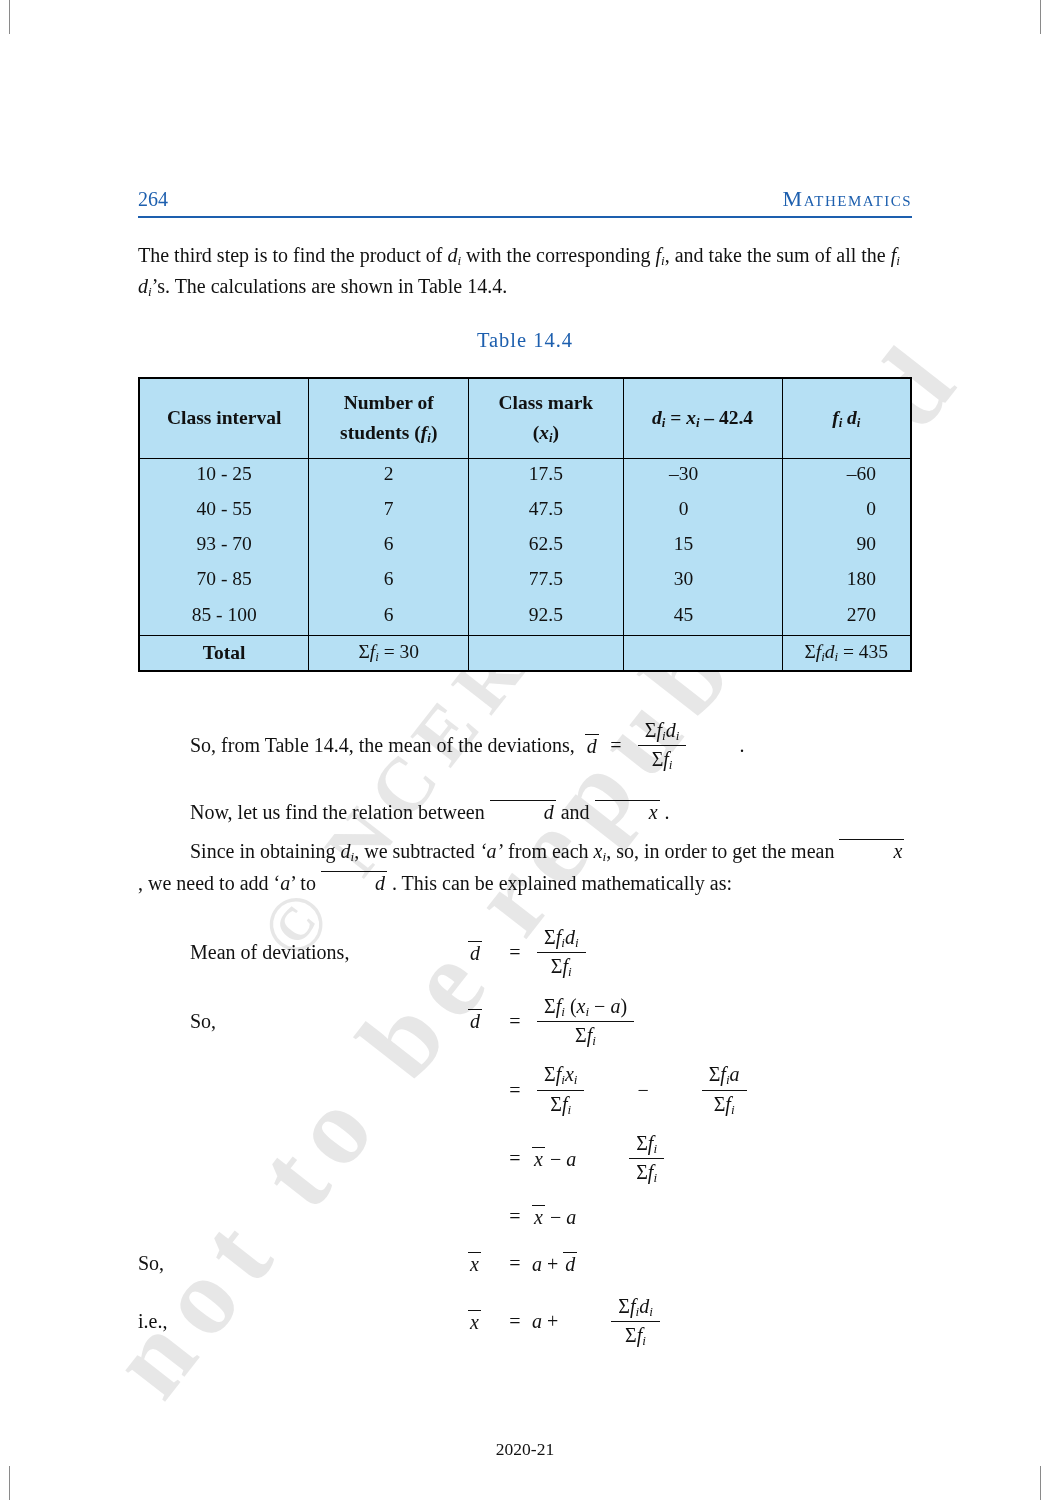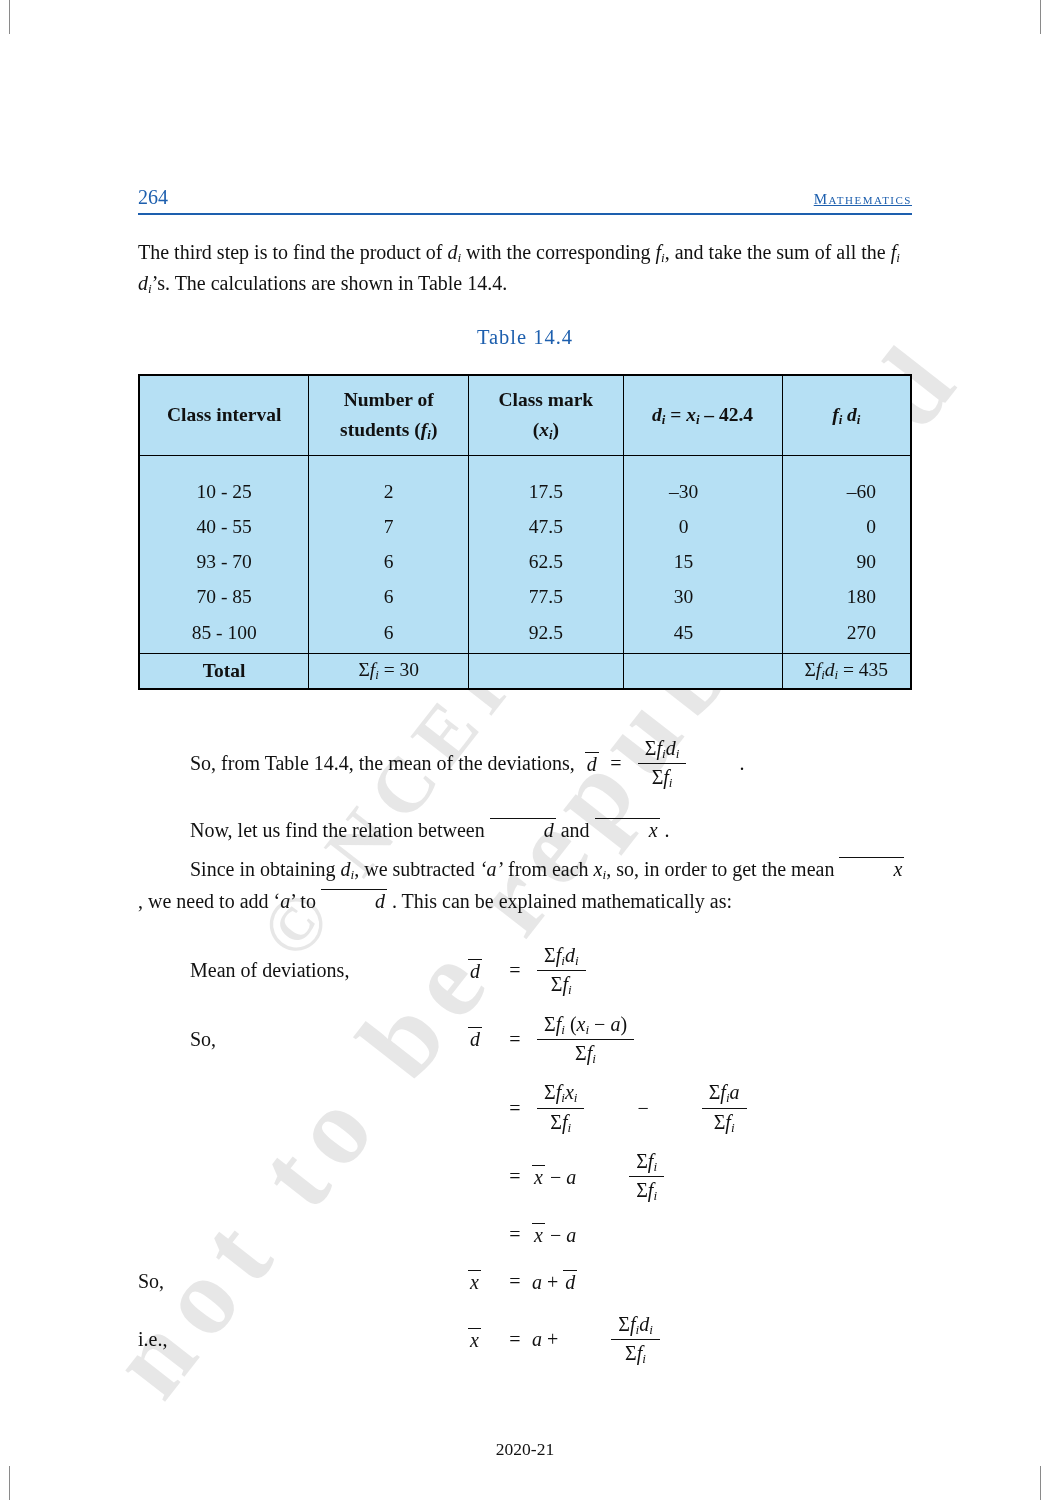--- a/index.html
+++ b/index.html
@@ -10,37 +10,37 @@
   .crop.tl{left:9px;top:0;}.crop.tr{right:9px;top:0;}.crop.bl{left:9px;bottom:0;}.crop.br{right:9px;bottom:0;}
   .watermark{position:absolute;inset:0;pointer-events:none;z-index:0;overflow:hidden;}
   .wm-inner{position:absolute;left:46%;top:55%;transform:translate(-50%,-50%) rotate(-52deg);
     display:flex;flex-direction:column;align-items:center;gap:46px;white-space:nowrap;
     color:rgba(110,110,110,0.17);font-weight:bold;}
   .wm1{font-size:78px;letter-spacing:14px;}
   .wm2{font-size:110px;letter-spacing:15px;}
   .content{position:relative;z-index:1;padding:186px 138px 0 138px;}
   .page-header{display:flex;justify-content:space-between;align-items:baseline;}
   .pnum{font-size:20px;color:var(--accent);}
-  .subject{font-size:15px;color:var(--accent);font-variant:small-caps;letter-spacing:1.5px;text-decoration:underline;}
+  .subject{font-size:22px;color:var(--accent);font-variant:small-caps;letter-spacing:1.5px;}
   .rule{border-top:2.2px solid var(--accent);margin-top:4px;}
   .para{font-size:20px;line-height:1.55;margin-top:22px;}
   .para.indent{text-indent:52px;margin-top:24px;}
   .para.hang{text-indent:52px;margin-top:8px;}
   .table-title{text-align:center;color:var(--accent);font-size:20.5px;font-weight:normal;margin-top:26px;letter-spacing:1px;}
   table.data-table{width:100%;border-collapse:collapse;background:var(--table-bg);margin-top:25px;
     border:2.6px solid #000;font-size:19.5px;}
   .data-table th,.data-table td{border-left:1.6px solid #000;}
   .data-table th:first-child,.data-table td:first-child{border-left:none;}
   .data-table thead tr{border-bottom:1.6px solid #000;}
   .data-table tfoot tr{border-top:1.6px solid #000;}
   .data-table th{padding:9px 4px;text-align:center;vertical-align:middle;line-height:1.55;font-weight:bold;}
   .data-table tbody td{text-align:center;padding:2.5px 2px;line-height:1.55;}
   .data-table tbody td:nth-child(4){text-align:center;padding-right:40px;}
   .data-table tbody td:nth-child(5){text-align:right;padding-right:34px;}
-  .data-table tbody tr:first-child td{padding-top:21px;}
+  .data-table tbody tr:first-child td{padding-top:0;}
   .data-table tbody tr:last-child td{padding-bottom:5px;}
   .data-table tfoot td{text-align:center;padding:5px 2px;font-family:Liberation Serif, serif;}
   .it{font-style:italic;}
   .bd{font-weight:bold;}
   .sb{font-size:0.66em;vertical-align:-0.22em;}
   .bar{display:inline-block;border-top:1.4px solid #111;line-height:1.05;padding:1px 2px 0 2px;}
   .frac{display:inline-flex;flex-direction:column;align-items:center;vertical-align:middle;margin:0 5px;}
   .frac .num{border-bottom:1.5px solid #111;padding:0 7px 1px;line-height:1.25;}
   .frac .den{padding:1px 7px 0;line-height:1.25;}
   .eq-row{display:flex;align-items:center;margin:13px 0;font-size:20px;min-height:34px;}

